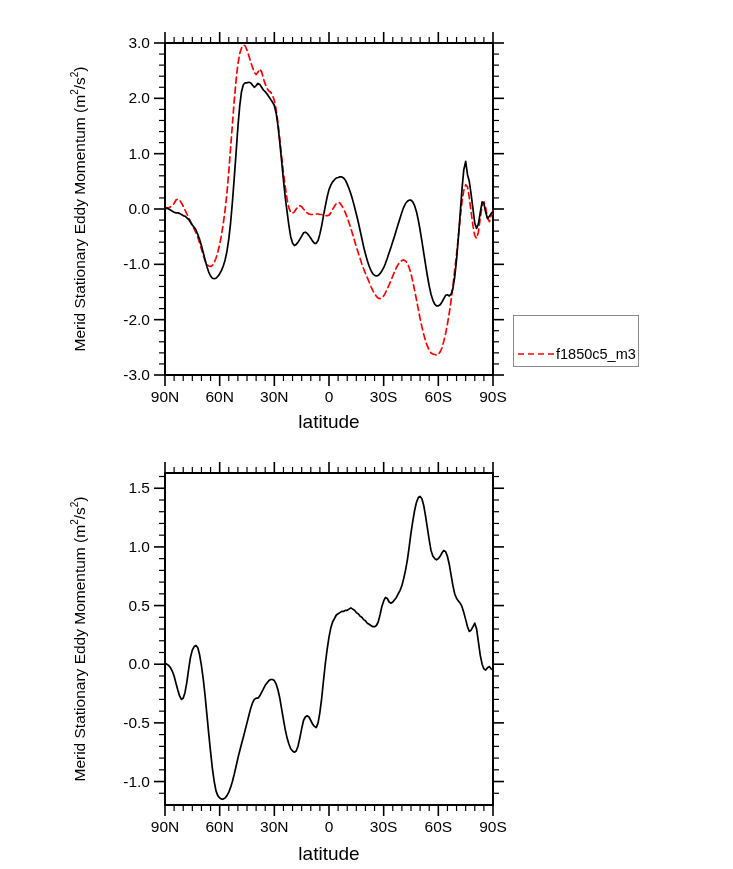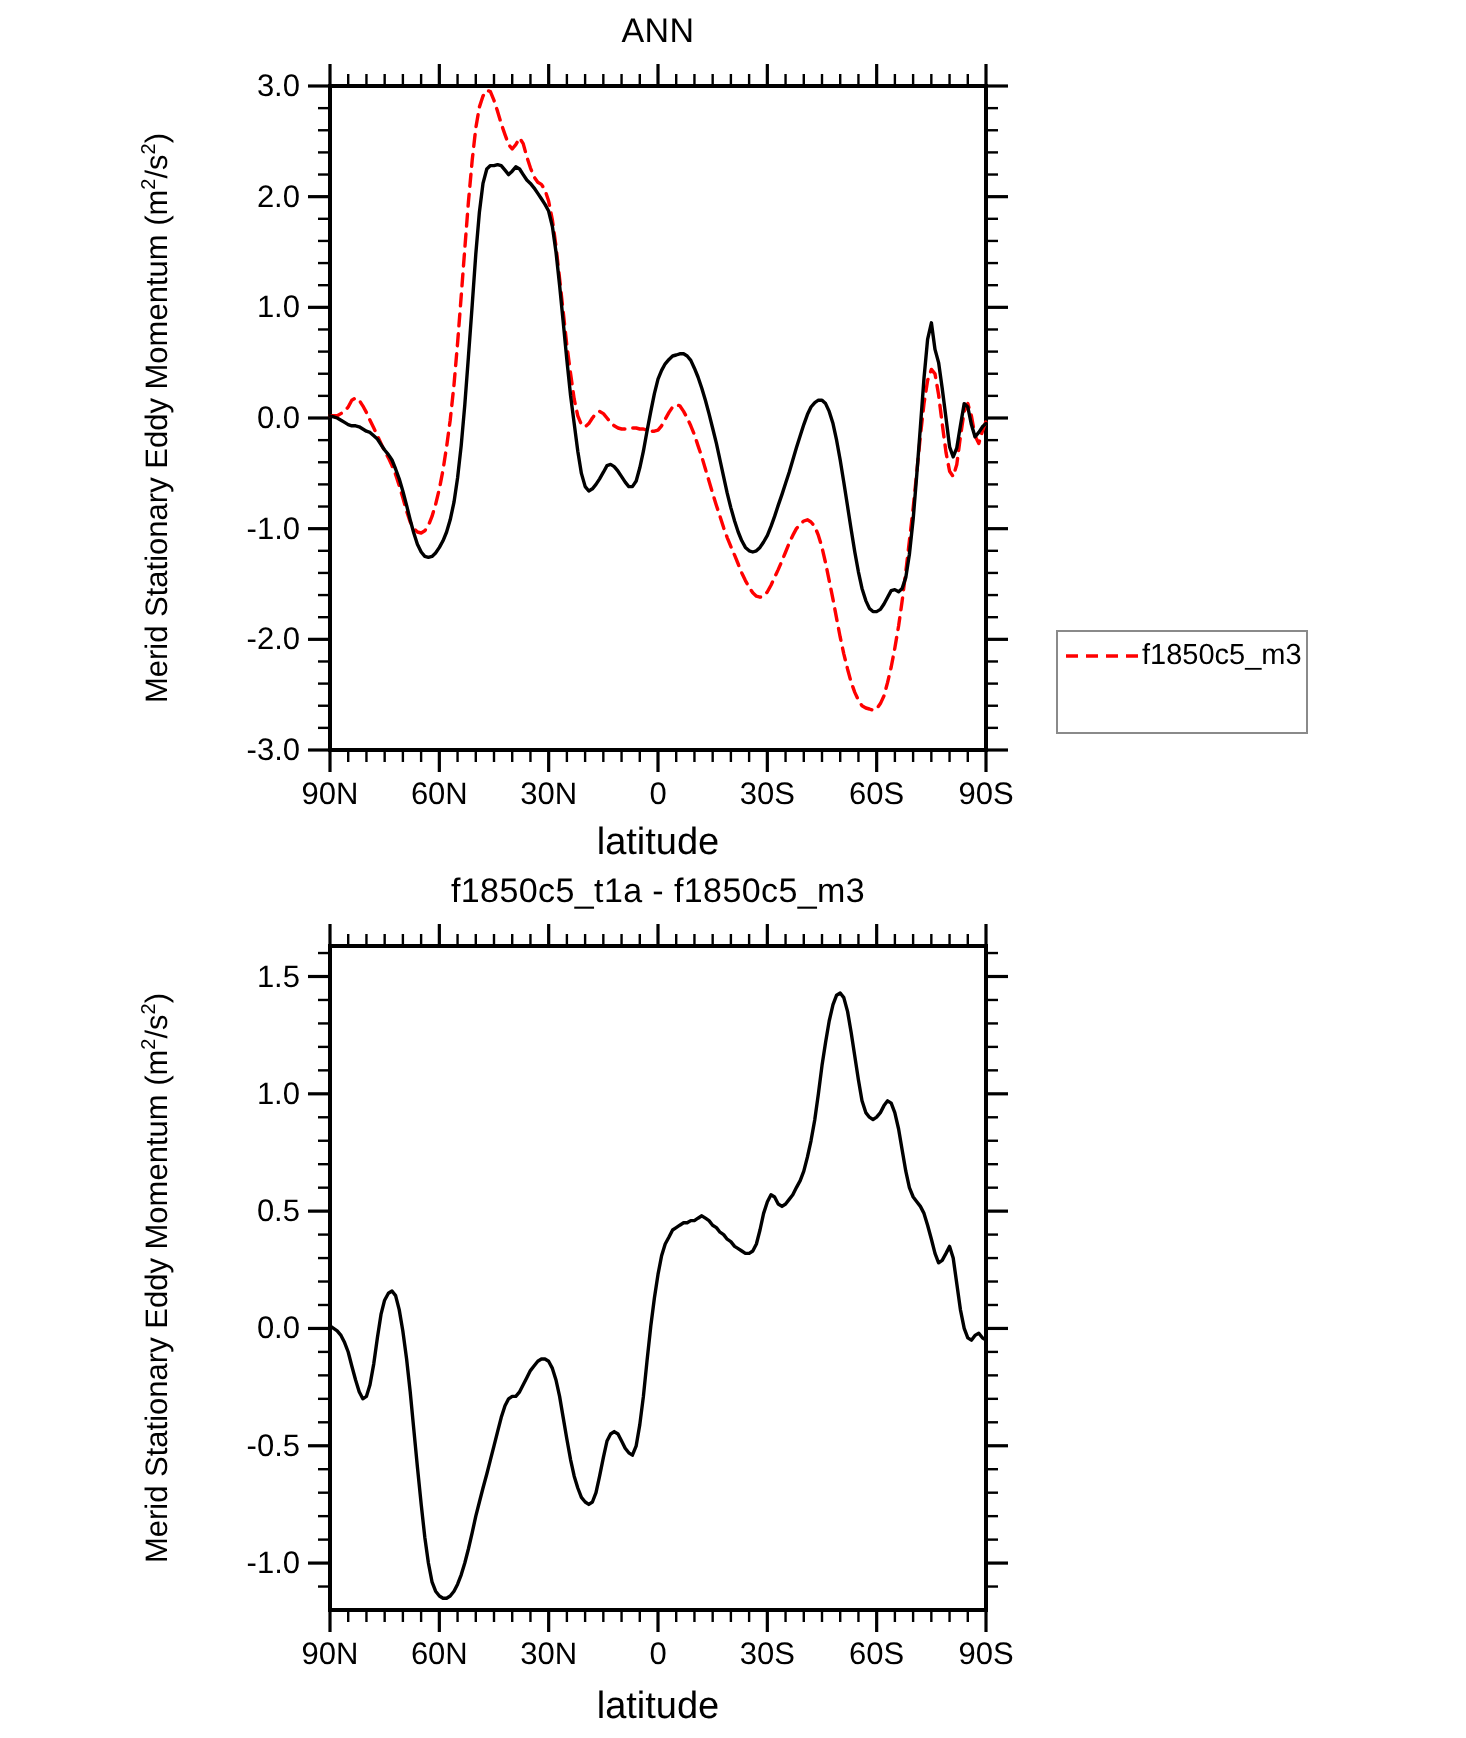--- a/index.html
+++ b/index.html
@@ -7,21 +7,21 @@
           font-family:"Liberation Sans",sans-serif;color:#000;overflow:hidden;}
   .plot-svg{position:absolute;left:0;top:0;}
   .chart-title{position:absolute;left:165px;width:328px;text-align:center;
                font-size:17px;letter-spacing:.2px;}
   .xlabel{position:absolute;left:165px;width:328px;text-align:center;font-size:19px;}
   .ylabel{position:absolute;white-space:nowrap;font-size:15.5px;
           transform:translate(-50%,-50%) rotate(-90deg);}
   .ylabel sup{font-size:10px;}
   .legend{position:absolute;left:513px;top:315px;width:126px;height:52px;
           border:1px solid #8a8a8a;background:#fff;box-sizing:border-box;
-          display:flex;flex-direction:column;justify-content:space-between;margin-left:15px;}
+          display:flex;flex-direction:column;justify-content:flex-end;}
   .legend-row{display:flex;align-items:center;height:24px;padding-left:4px;}
   .legend-row svg{flex:0 0 auto;}
   .legend-label{font-size:14.5px;white-space:nowrap;}
 </style>
 </head>
 <body>
 
 <div class="canvas">
 
   <svg id="plot-svg" class="plot-svg" width="733" height="869">
@@ -318,34 +318,32 @@
       <line x1="165" y1="722.8798586572437" x2="154" y2="722.8798586572437" stroke="#000000" stroke-width="1.6"></line>
       <line x1="493" y1="722.8798586572437" x2="504" y2="722.8798586572437" stroke="#000000" stroke-width="1.6"></line>
       <text x="150" y="727.8798586572437" text-anchor="end" font-family="&quot;Liberation Sans&quot;,sans-serif" font-size="15.5" fill="#000">-0.5</text>
       <line x1="165" y1="781.5371024734982" x2="154" y2="781.5371024734982" stroke="#000000" stroke-width="1.6"></line>
       <line x1="493" y1="781.5371024734982" x2="504" y2="781.5371024734982" stroke="#000000" stroke-width="1.6"></line>
       <text x="150" y="786.5371024734982" text-anchor="end" font-family="&quot;Liberation Sans&quot;,sans-serif" font-size="15.5" fill="#000">-1.0</text>
       <rect x="165" y="473" width="328" height="332" fill="none" stroke="#000000" stroke-width="2"></rect>
       <path d="M165.0 663.0L166.8 664.2L168.6 665.4L170.5 667.7L172.3 671.3L174.1 676.0L175.9 683.0L177.8 690.0L179.6 695.9L181.4 699.4L183.2 698.2L185.0 692.4L186.9 681.8L188.7 668.9L190.5 657.2L192.3 650.1L194.2 646.6L196.0 645.5L197.8 647.8L199.6 654.8L201.4 665.4L203.3 679.5L205.1 695.9L206.9 714.7L208.7 733.4L210.6 752.2L212.4 768.6L214.2 781.5L216.0 790.9L217.8 795.6L219.7 798.0L221.5 799.1L223.3 799.1L225.1 798.0L227.0 795.6L228.8 792.1L230.6 787.4L232.4 781.5L234.2 774.5L236.1 766.3L237.9 758.1L239.7 751.0L241.5 744.0L243.4 737.0L245.2 729.9L247.0 722.9L248.8 715.8L250.6 708.8L252.5 702.9L254.3 699.4L256.1 698.2L257.9 698.2L259.8 695.9L261.6 692.4L263.4 688.9L265.2 685.3L267.0 683.0L268.9 680.6L270.7 679.5L272.5 679.5L274.3 680.6L276.2 684.2L278.0 690.0L279.8 698.2L281.6 708.8L283.4 719.4L285.3 729.9L287.1 738.1L288.9 744.0L290.7 748.7L292.6 751.0L294.4 752.2L296.2 751.0L298.0 746.3L299.8 738.1L301.7 728.7L303.5 720.5L305.3 717.0L307.1 715.8L309.0 717.0L310.8 720.5L312.6 724.1L314.4 726.4L316.2 727.6L318.1 722.9L319.9 712.3L321.7 698.2L323.5 680.6L325.4 663.0L327.2 649.0L329.0 637.2L330.8 627.9L332.6 622.0L334.5 618.5L336.3 615.0L338.1 613.8L339.9 612.6L341.8 611.4L343.6 611.4L345.4 610.3L347.2 610.3L349.0 609.1L350.9 607.9L352.7 609.1L354.5 610.3L356.3 612.6L358.2 613.8L360.0 616.1L361.8 617.3L363.6 619.6L365.4 620.8L367.3 623.2L369.1 624.3L370.9 625.5L372.7 626.7L374.6 626.7L376.4 625.5L378.2 622.0L380.0 615.0L381.8 606.7L383.7 600.9L385.5 597.4L387.3 598.5L389.1 602.0L391.0 603.2L392.8 602.0L394.6 599.7L396.4 597.4L398.2 593.8L400.1 590.3L401.9 585.6L403.7 578.6L405.5 570.4L407.4 559.8L409.2 546.9L411.0 532.8L412.8 521.1L414.6 510.5L416.5 502.3L418.3 497.6L420.1 496.5L421.9 498.8L423.8 505.8L425.6 516.4L427.4 528.1L429.2 539.9L431.0 550.4L432.9 556.3L434.7 558.6L436.5 559.8L438.3 558.6L440.2 556.3L442.0 552.8L443.8 550.4L445.6 551.6L447.4 556.3L449.3 564.5L451.1 575.1L452.9 585.6L454.7 593.8L456.6 598.5L458.4 600.9L460.2 603.2L462.0 606.7L463.8 612.6L465.7 619.6L467.5 626.7L469.3 631.4L471.1 630.2L473.0 626.7L474.8 623.2L476.6 629.0L478.4 641.9L480.2 654.8L482.1 664.2L483.9 668.9L485.7 670.1L487.5 667.7L489.4 666.6L491.2 668.9L493.0 670.1" fill="none" stroke="#000000" stroke-width="1.7" stroke-linejoin="round" stroke-linecap="round"></path>
     </svg>
 
-  <div class="chart-title" style="top:6px">ANN</div>
   <div class="ylabel" style="left:79px;top:209px">
     <span>Merid Stationary Eddy Momentum (m</span><sup>2</sup><span>/s</span><sup>2</sup><span>)</span>
   </div>
   <div class="xlabel" style="top:411px">latitude</div>
 
   <div class="legend">
     <div class="legend-row">
       <svg width="38" height="6">
         <line x1="0" y1="3" x2="38" y2="3" stroke-width="1.7" stroke="#ff0000" stroke-dasharray="6,4"></line>
       </svg>
       <span class="legend-label">f1850c5_m3</span>
     </div>
   </div>
 
-  <div class="chart-title" style="top:436px">f1850c5_t1a - f1850c5_m3</div>
   <div class="ylabel" style="left:79px;top:639px">
     <span>Merid Stationary Eddy Momentum (m</span><sup>2</sup><span>/s</span><sup>2</sup><span>)</span>
   </div>
   <div class="xlabel" style="top:843px">latitude</div>
 
 </div>
 
 </body></html>

